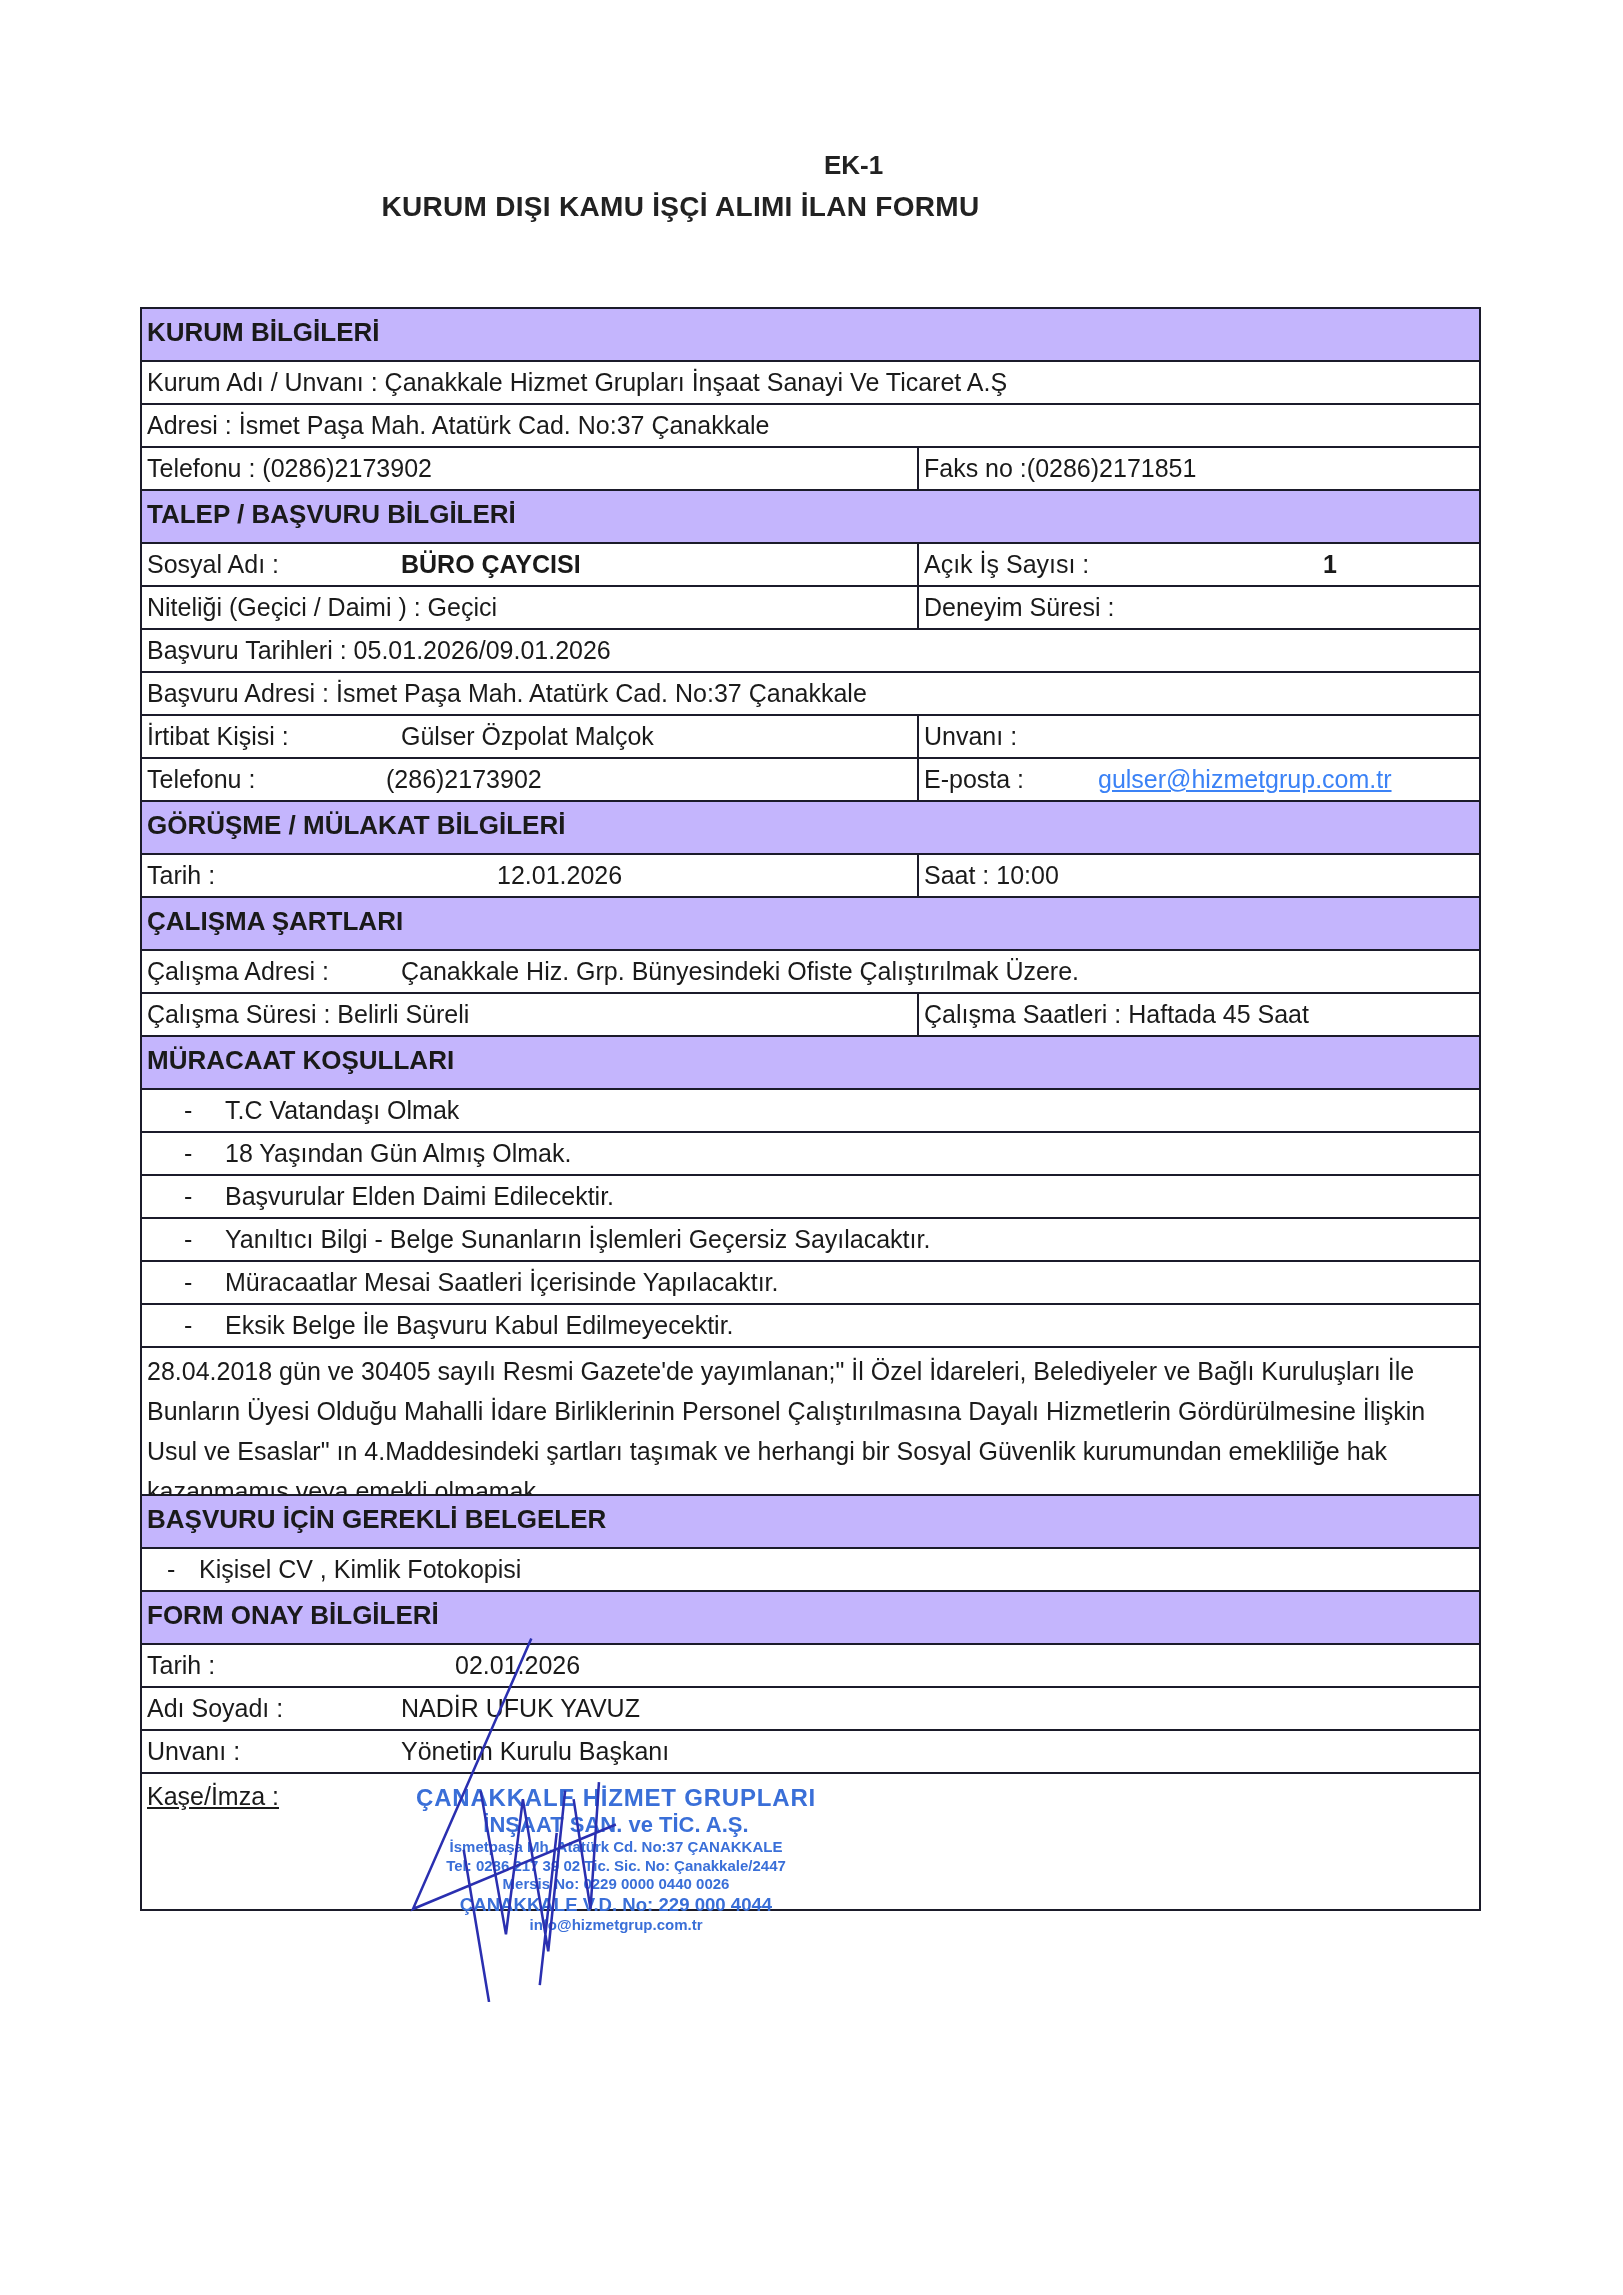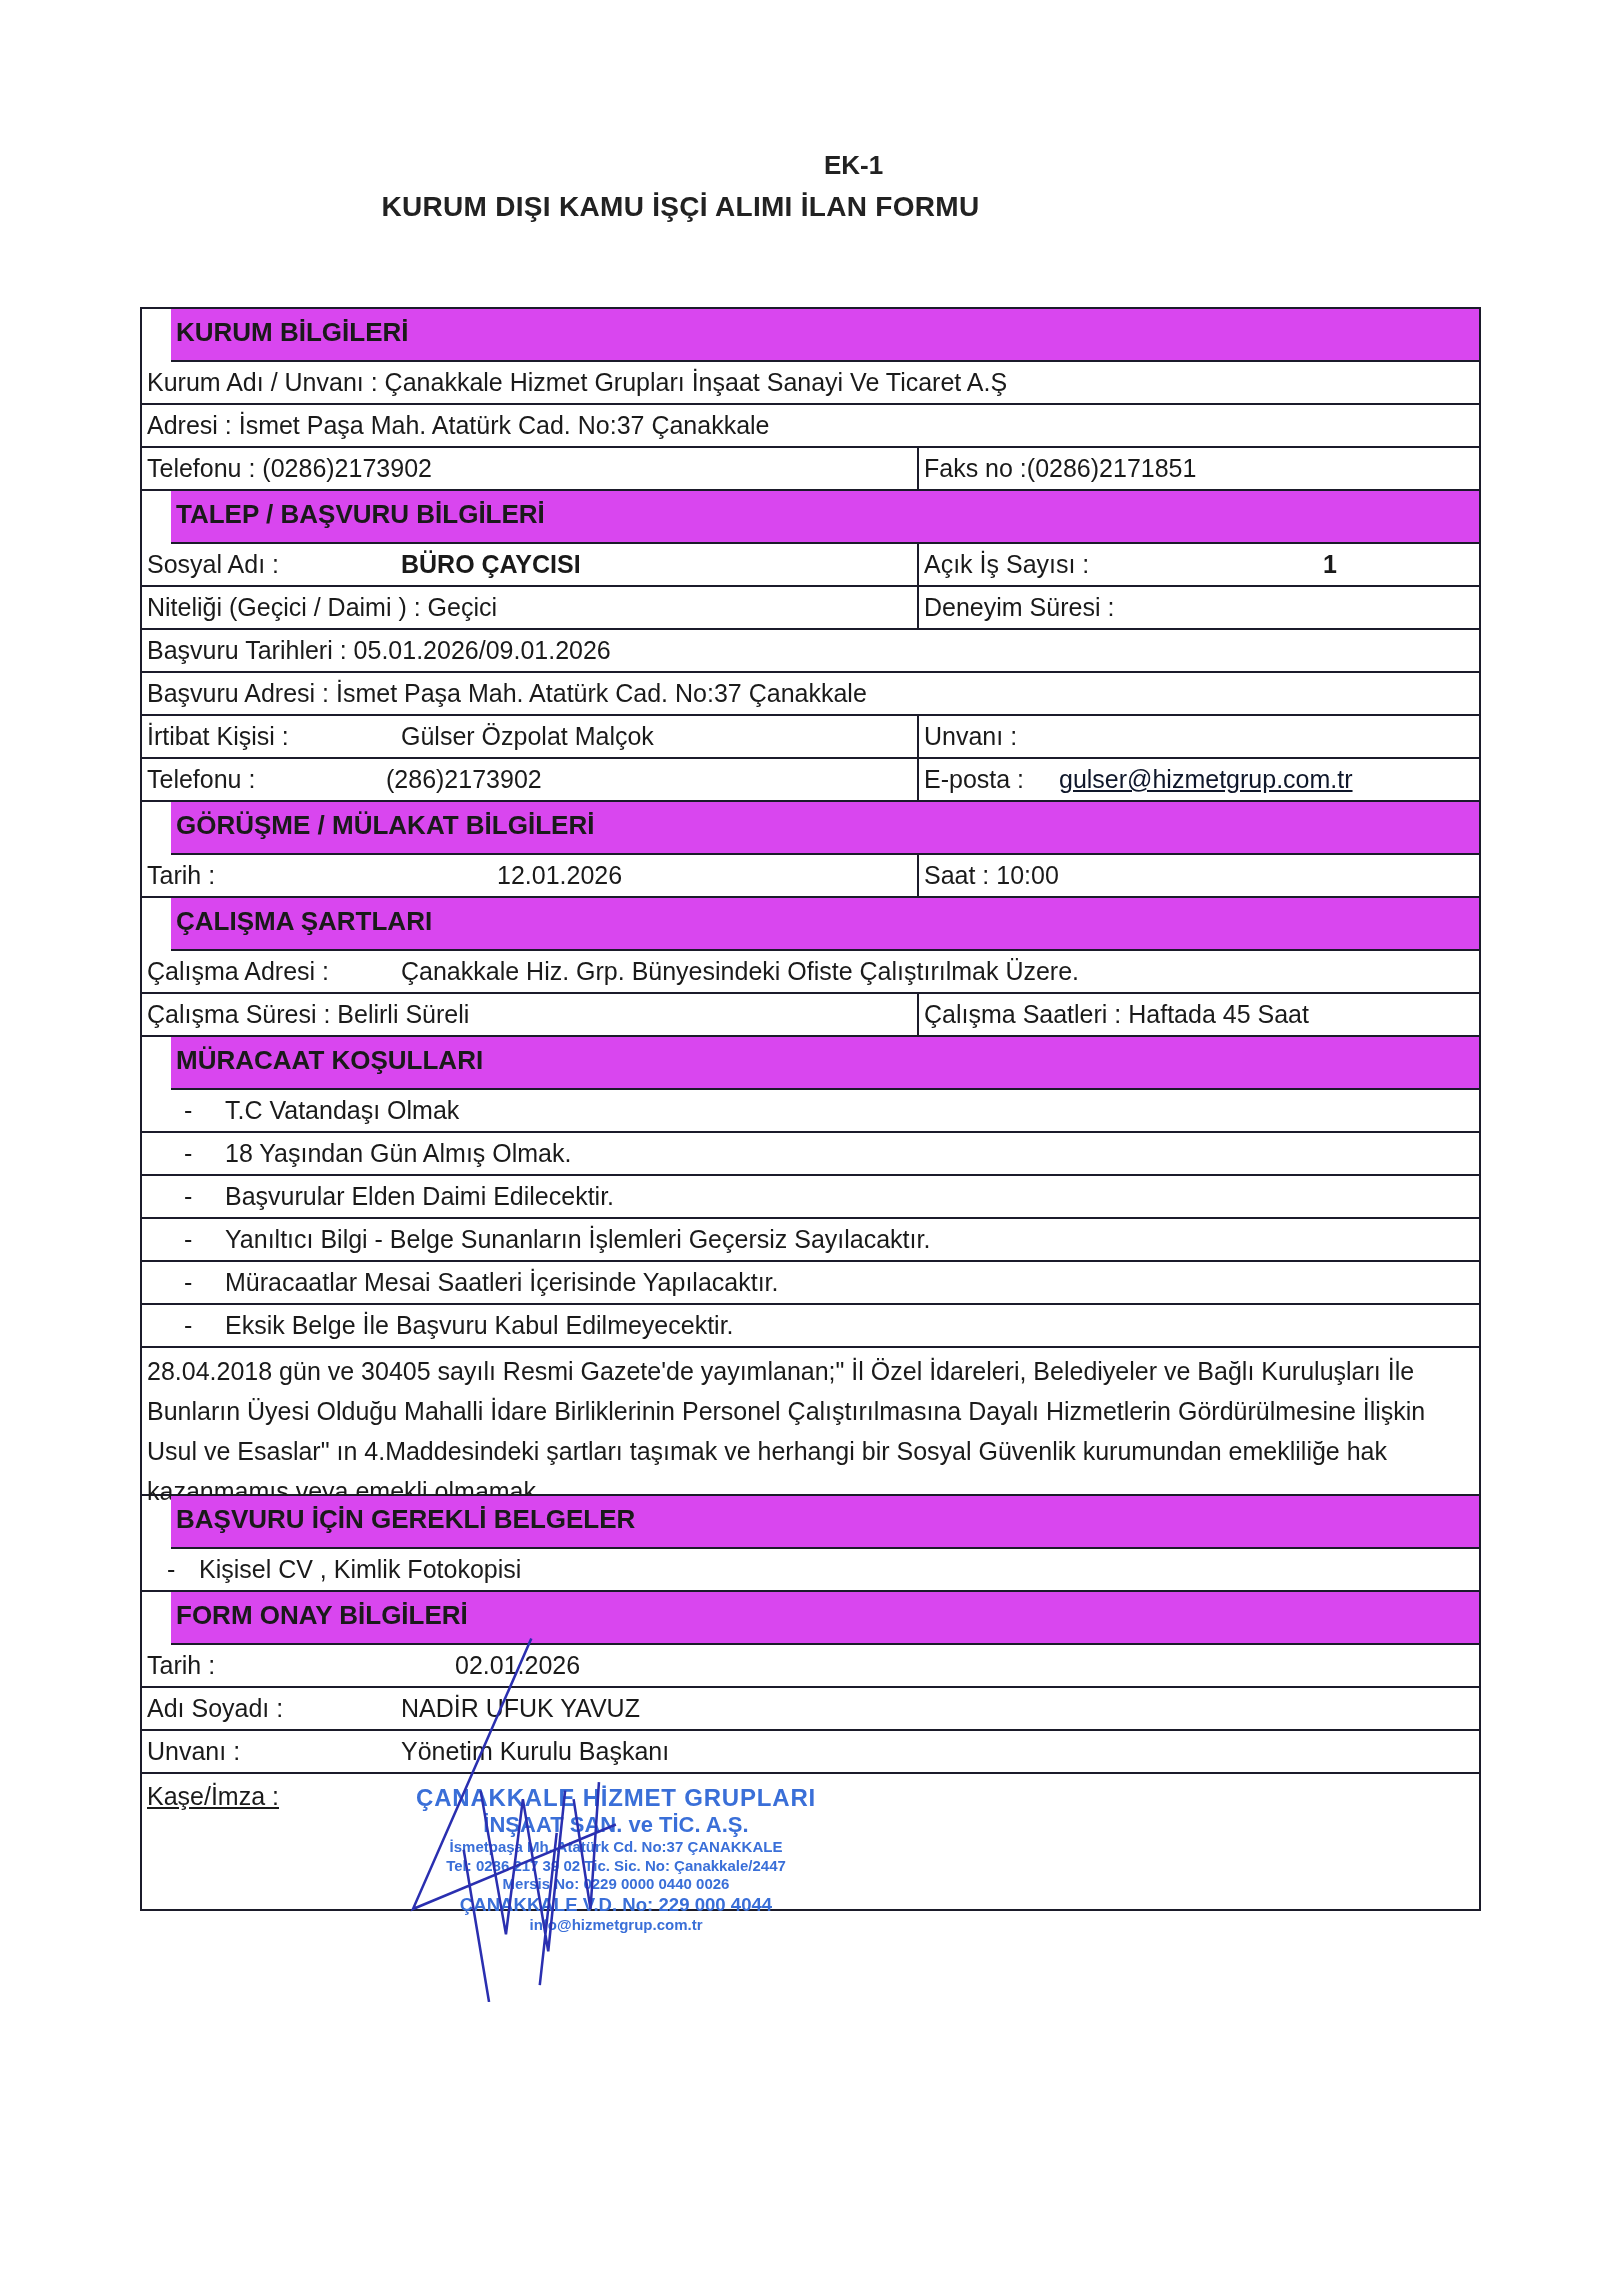--- a/index.html
+++ b/index.html
@@ -6,31 +6,31 @@
   body { width:1623px; height:2295px; position:relative; overflow:hidden;
          font-family:"Liberation Sans", "DejaVu Sans", sans-serif; color:#1a1a1a; }
   .page-title { position:absolute; left:0; width:1623px; text-align:center; font-weight:bold; color:#222; }
   #ek { top:150px; font-size:26px; left:42px; }
   #main-title { top:191px; font-size:28px; left:-131px; letter-spacing:0.3px; }
 
   #form { position:absolute; left:140px; top:307px; width:1341px; border:2.5px solid #1b1b2a; box-sizing:border-box; }
   .row { position:relative; border-bottom:2.5px solid #1b1b2a; box-sizing:border-box; height:43px;
          display:flex; font-size:25px; white-space:nowrap; }
   .row:last-child { border-bottom:none; }
-  .row.head { height:53px; font-weight:bold; font-size:26px; padding-bottom:5px; background:#d946ef;margin-left:29px; }
+  .row.head { height:53px; font-weight:bold; font-size:26px; padding-bottom:5px; background:#c4b5fd; }
   .cell { position:relative; height:100%; display:flex; align-items:center; padding-left:5px; box-sizing:border-box; }
   .left { width:775px; }
   .right { flex:1; border-left:2.5px solid #1b1b2a; }
   .full { width:100%; }
   .val { position:absolute; }
   .bold { font-weight:bold; }
   .bullet { padding-left:42px; }
   .bullet .dash { display:inline-block; width:41px; }
   .para { height:148px; display:block; font-size:25px; line-height:40px; padding:3.4px 5px 0 5px; white-space:normal; }
-  .email { color:#0f172a; text-decoration:underline; }
+  .email { color:#3b82f6; text-decoration:underline;margin-left:39px; }
   .stamp-row { height:135px; align-items:flex-start; padding-top:5px;text-decoration:underline; }
   .stamp { position:absolute; left:254px; top:10px; width:440px; color:#3a6fd8; text-align:center; font-weight:bold; }
   .stamp .s1 { font-size:24px; letter-spacing:0.8px; }
   .stamp .s2 { font-size:22px; }
   .stamp .s3 { font-size:15px; line-height:18.6px; }
   .stamp .s4 { font-size:18.6px; }
   .signature { position:absolute; left:220px; top:-144px; width:271px; height:372px; pointer-events:none; }
 </style>
 </head>
 <body>

